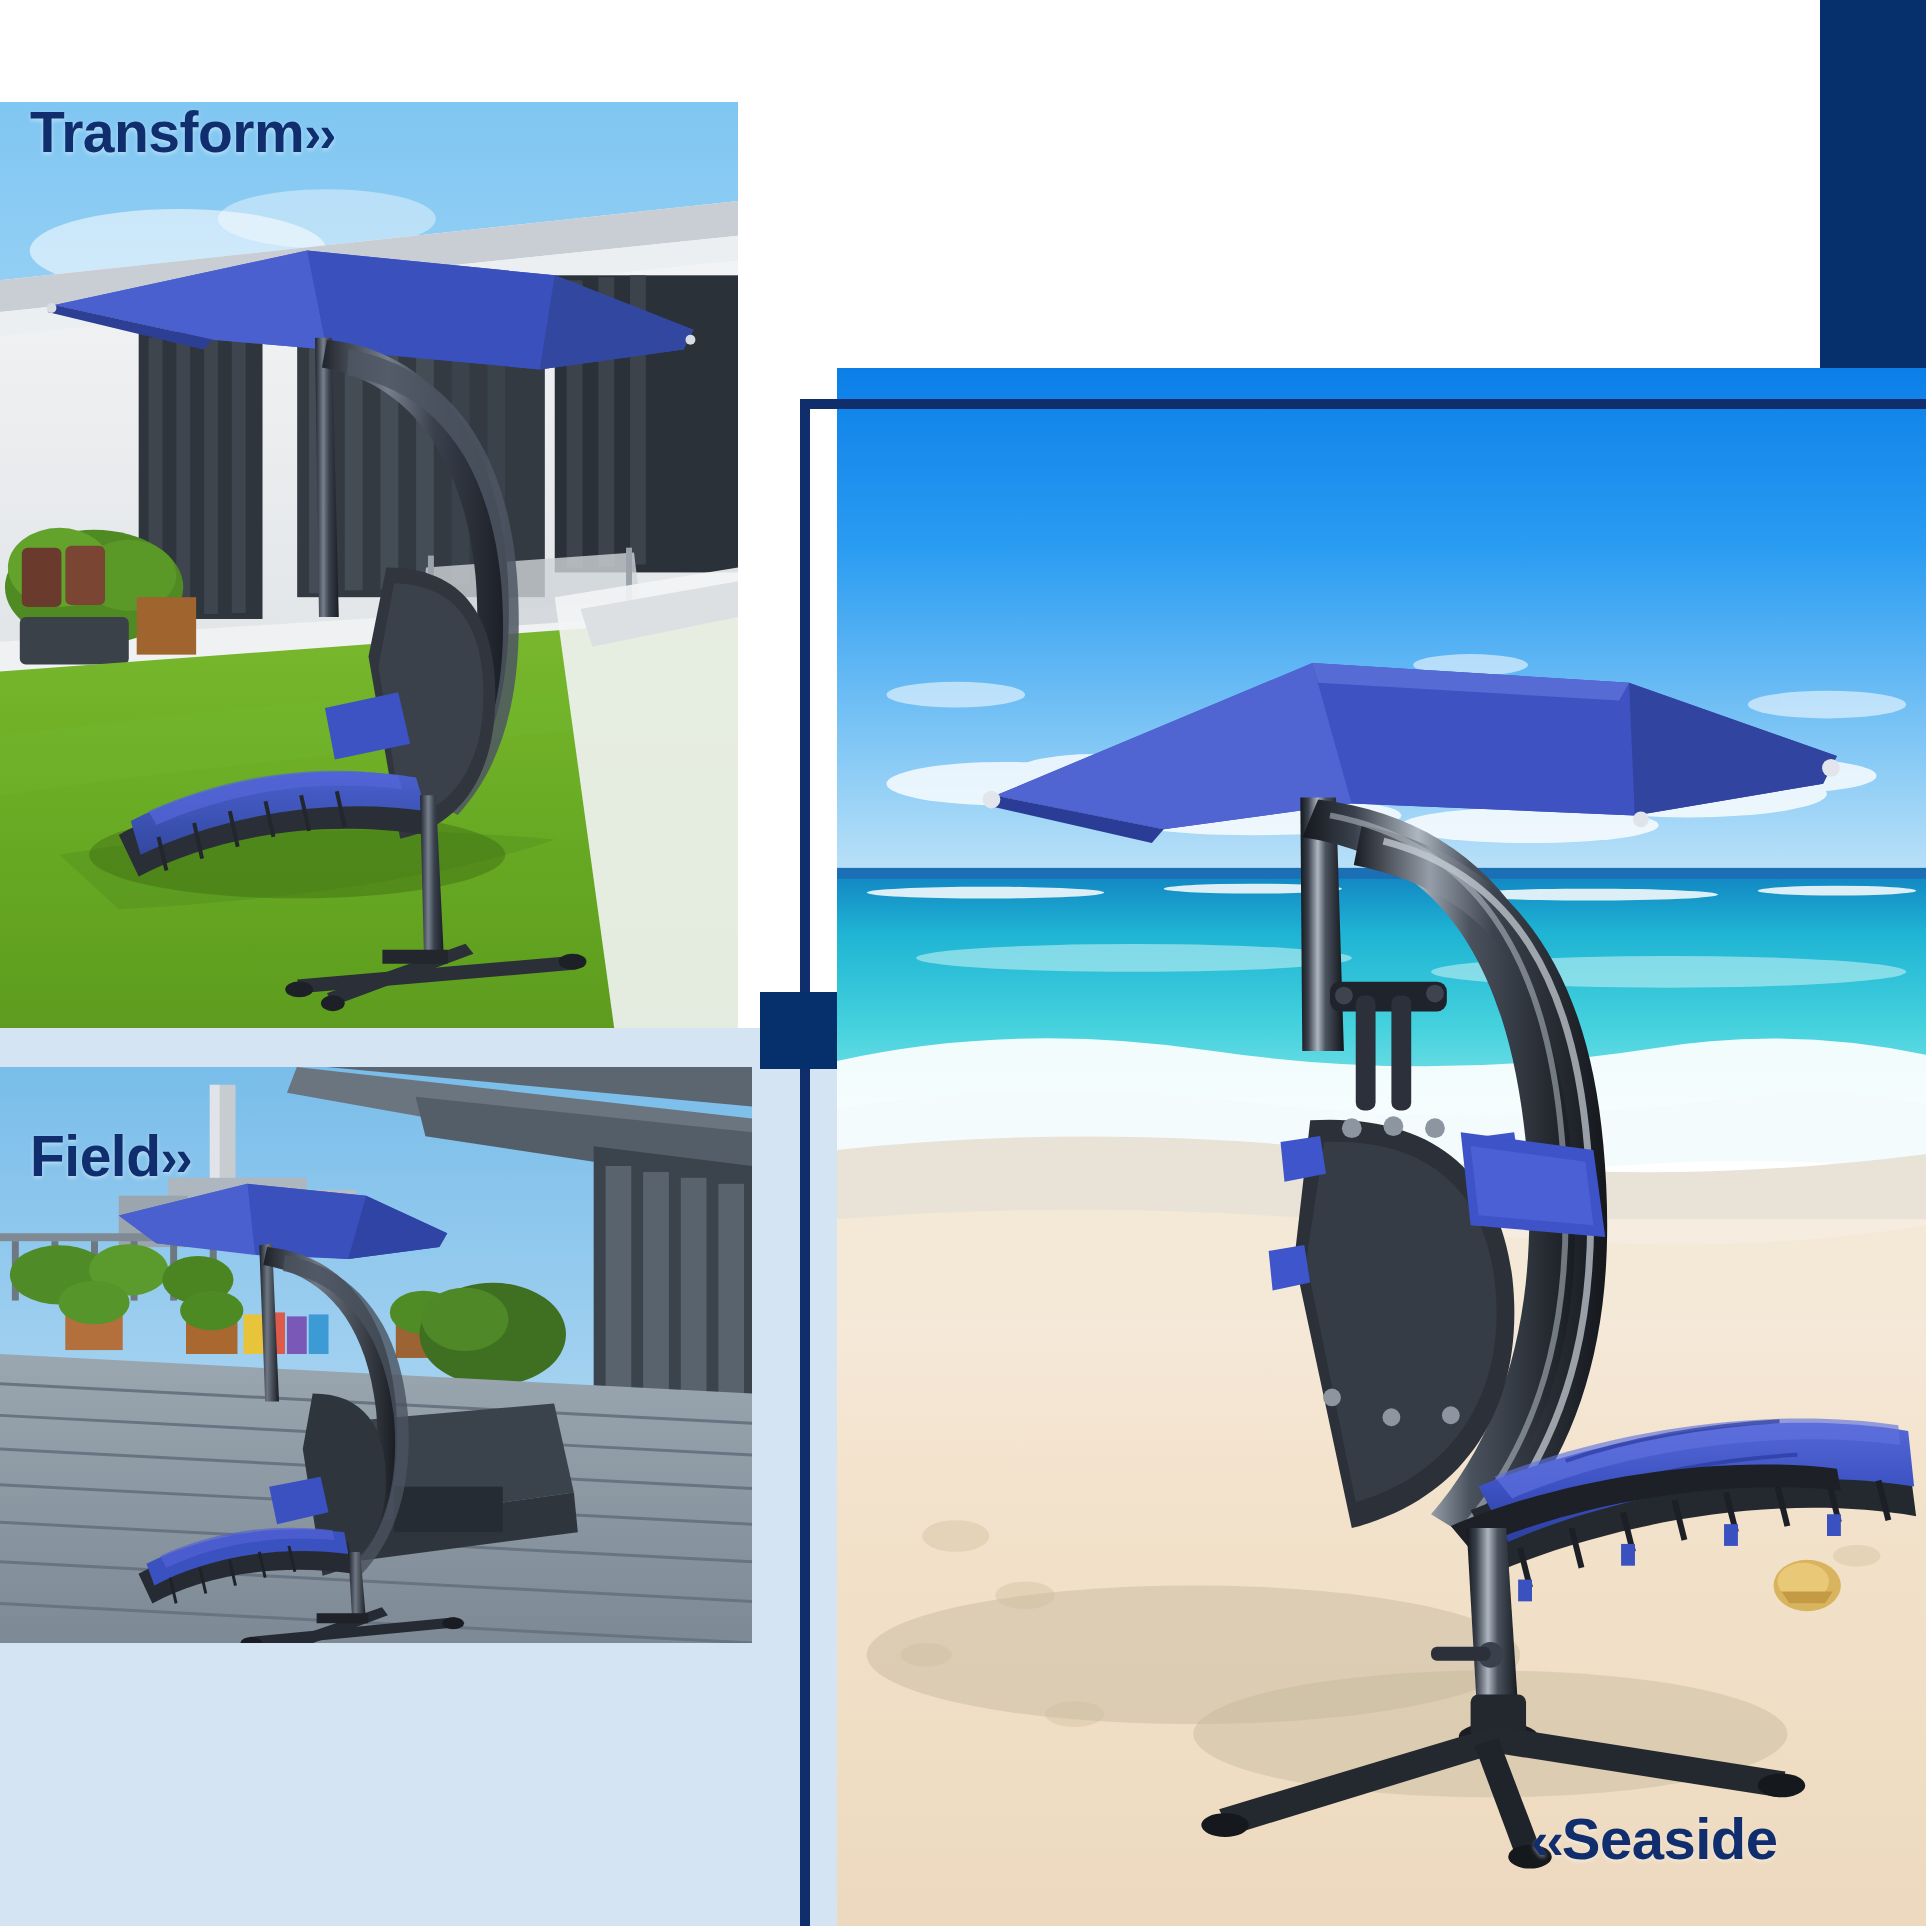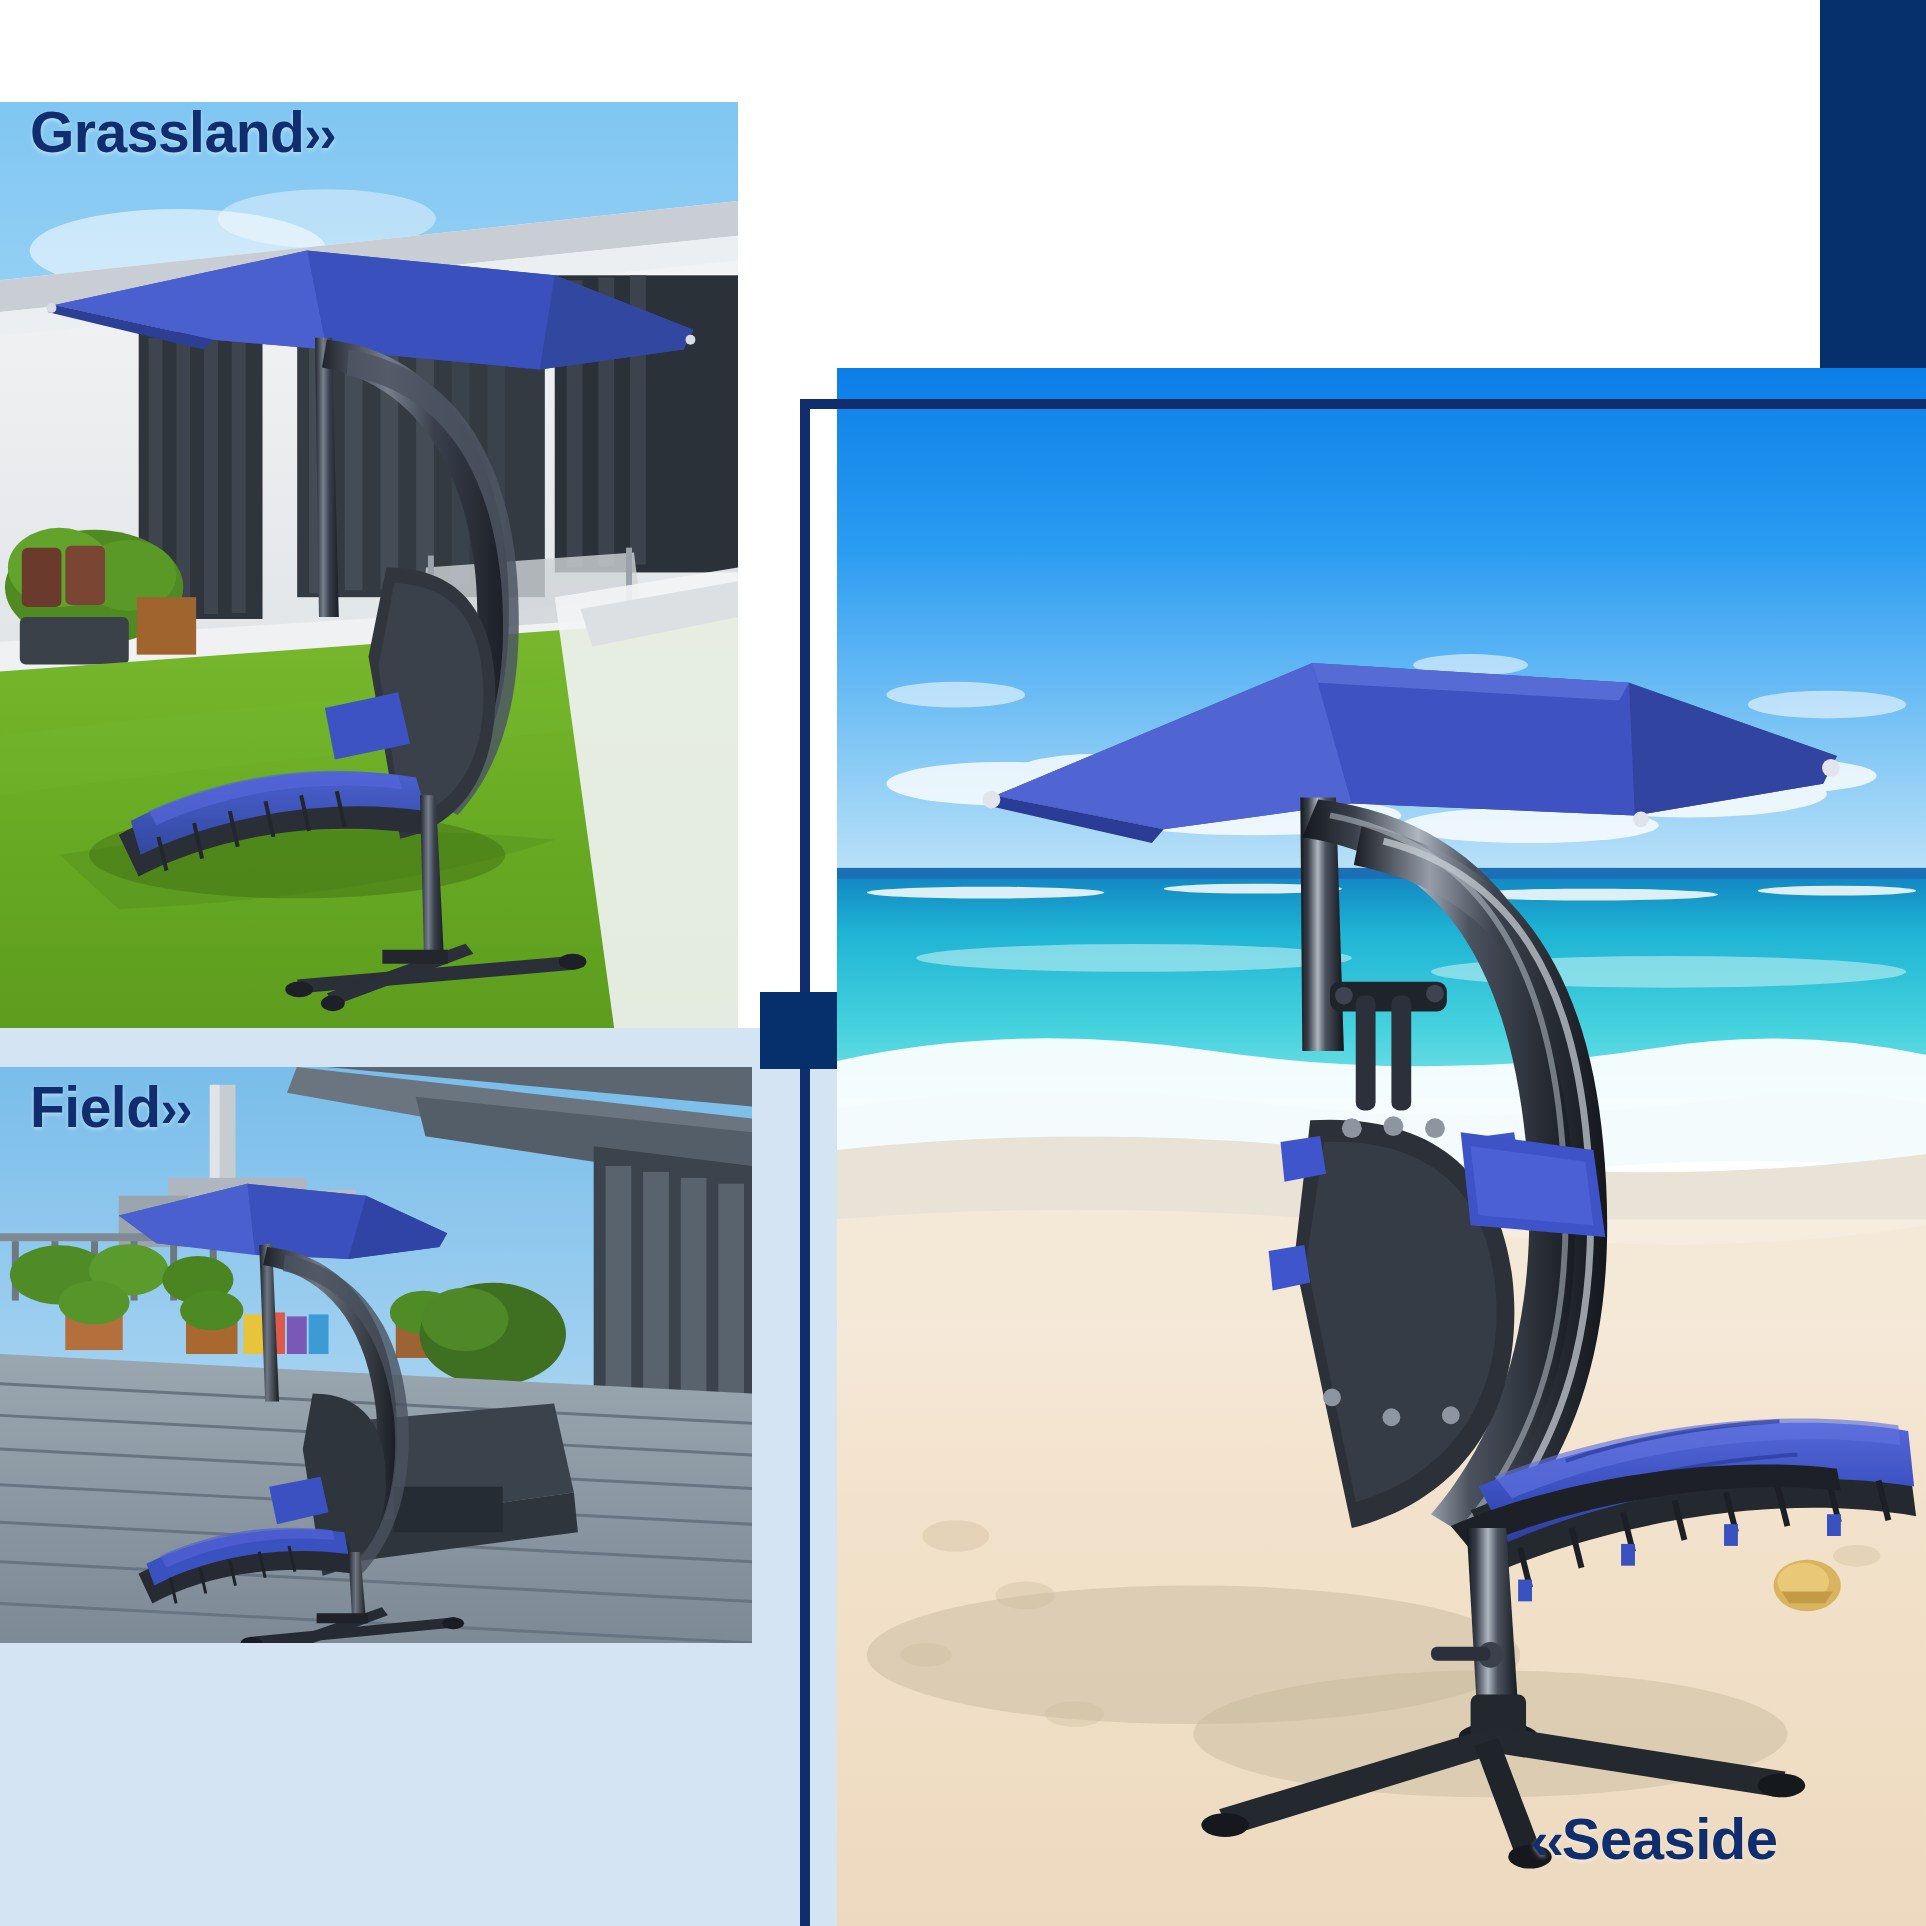--- a/index.html
+++ b/index.html
@@ -47,21 +47,21 @@
   .scene-label {
     position:absolute;
     color:#102e6e;
     font-weight:bold;
     font-size:57px;
     letter-spacing:-0.5px;
     white-space:nowrap;
     text-shadow:0 2px 4px rgba(255,255,255,.45);
   }
   .label-grassland { left:30px;  top:99px; }
-  .label-field     { left:30px;  top:1074px;text-align:center; }
+  .label-field     { left:30px;  top:1123px;text-align:center; }
   .label-seaside   { left:1531px; top:1805px; font-size:58px; }
   .chev { font-size:0.9em; letter-spacing:-2px; }
 </style>
 </head>
 <body>
 
 <div class="stage">
 
   <div class="bg-white"></div>
   <div class="bg-lightblue"></div>
@@ -504,20 +504,20 @@
         <rect x="600" y="1292" width="60" height="14" rx="6" fill="#2b303a"></rect>
       </g>
     </svg>
   </div>
 
   <div class="frame-line-h"></div>
   <div class="frame-line-v"></div>
   <div class="navy-square"></div>
 
 
-  <div class="scene-label label-grassland"><span>Grassland</span><span class="chev">››</span></div>
+  <div class="scene-label label-grassland"><span>Transform</span><span class="chev">››</span></div>
 
   <div class="scene-label label-field"><span>Field</span><span class="chev">››</span></div>
 
   <div class="scene-label label-seaside"><span class="chev">‹‹</span><span>Seaside</span></div>
 
 </div>
 
 
 </body></html>

